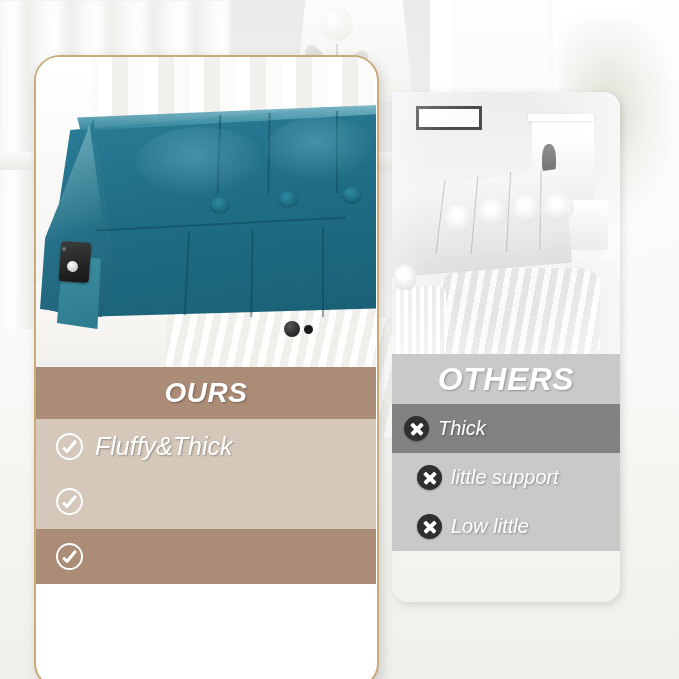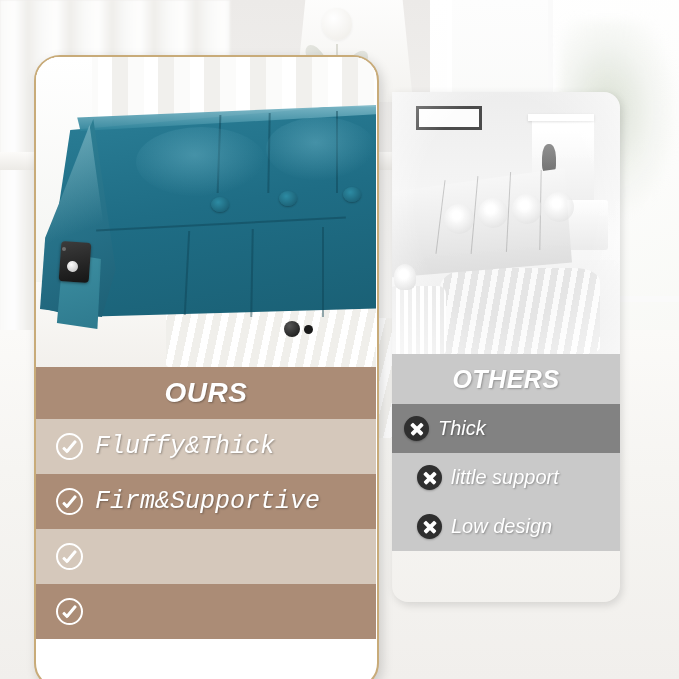--- a/index.html
+++ b/index.html
@@ -85,21 +85,21 @@
     background:repeating-linear-gradient(90deg,#f4f4f4 0 4px,#e0e0e0 4px 8px);
     border-radius:8px 8px 4px 4px;}
   .op-lamp{position:absolute;left:2px;top:172px;width:22px;height:26px;
     background:radial-gradient(circle at 45% 40%,#ffffff,#c9c9c9);border-radius:50% 50% 35% 35%;}
   .op-vig{position:absolute;inset:0;
     background:radial-gradient(ellipse at 50% 45%,rgba(255,255,255,0) 55%,rgba(255,255,255,.5) 100%);}
 
   .others-rows{position:absolute;left:0;top:262px;width:228px;}
   .o-row{display:flex;align-items:center;box-sizing:border-box;}
   .o-head{height:50px;justify-content:center;background:#c9c9c9;}
-  .o-head-label{color:#ffffff;font-size:25px;font-weight:bold;font-style:italic;
+  .o-head-label{color:#ffffff;font-size:32px;font-weight:bold;font-style:italic;
     letter-spacing:.5px;text-shadow:1px 1px 2px rgba(0,0,0,.28);}
   .o-item{height:49px;padding-left:12px;}
   .o-dark{background:#828282;}
   .o-light{background:#c9c9c9;padding-left:25px;}
   .x-icon{flex:0 0 auto;width:25px;height:25px;border-radius:50%;
     background:#2f2f2f;position:relative;margin-right:9px;
     box-shadow:0 1px 2px rgba(0,0,0,.25);}
   .x-icon::before,.x-icon::after{content:"";position:absolute;left:50%;top:50%;
     width:15px;height:3.6px;background:#ffffff;border-radius:1px;}
   .x-icon::before{transform:translate(-50%,-50%) rotate(45deg);}
@@ -158,21 +158,21 @@
   .phone-lens{position:absolute;left:31px;top:204px;width:11px;height:11px;border-radius:50%;
     background:radial-gradient(circle at 38% 34%,#fdfdfd,#b9b9b9);transform:rotate(4deg);}
   .phone-dot{position:absolute;left:26px;top:190px;width:4px;height:4px;border-radius:50%;
     background:#6e6e6e;}
 
   .ours-rows{position:absolute;left:0;top:310px;width:340px;}
   .u-row{display:flex;align-items:center;box-sizing:border-box;}
   .u-head{height:52px;justify-content:center;background:#ab8c76;}
   .u-head-label{color:#ffffff;font-size:28px;font-weight:bold;font-style:italic;
     letter-spacing:.5px;text-shadow:1px 1px 2px rgba(0,0,0,.3);}
-  .u-item{height:55px;padding-left:20px;font-family:Liberation Mono, monospace;}
+  .u-item{height:55px;padding-left:20px;}
   .u-dark{background:#ab8c76;}
   .u-light{background:#d5c8bb;}
   .check-icon{flex:0 0 auto;width:27px;height:27px;border-radius:50%;
     border:2.4px solid #ffffff;position:relative;margin-right:12px;box-sizing:border-box;}
   .check-icon::before{content:"";position:absolute;left:5px;top:10.5px;
     width:7px;height:3.2px;background:#ffffff;border-radius:1px;
     transform:rotate(45deg);transform-origin:left center;}
   .check-icon::after{content:"";position:absolute;left:9.4px;top:14.6px;
     width:14px;height:3.2px;background:#ffffff;border-radius:1px;
     transform:rotate(-50deg);transform-origin:left center;}
@@ -248,21 +248,21 @@
     </div>
 
     <div class="o-row o-item o-light">
       <span class="x-icon"></span>
       <span class="o-label">little support</span>
     </div>
 
 
     <div class="o-row o-item o-light">
       <span class="x-icon"></span>
-      <span class="o-label">Low design</span>
+      <span class="o-label">Low little</span>
     </div>
   </div>
 </div>
 
 <div id="ours-card">
 
   <div class="ours-photo">
     <div class="up-curtain"></div>
     <div class="up-window"></div>
     <div class="up-bed"></div>
@@ -300,26 +300,22 @@
   <div class="ours-rows">
     <div class="u-row u-head">
       <span class="u-head-label">OURS</span>
     </div>
 
     <div class="u-row u-item u-light">
       <span class="check-icon"></span>
       <span class="u-label">Fluffy&amp;Thick</span>
     </div>
 
+
+    <div class="u-row u-item u-light">
+      <span class="check-icon"></span>
+    </div>
+
     <div class="u-row u-item u-dark">
       <span class="check-icon"></span>
-      <span class="u-label">Firm&amp;Supportive</span>
-    </div>
-
-    <div class="u-row u-item u-light">
-      <span class="check-icon"></span>
-    </div>
-
-    <div class="u-row u-item u-dark">
-      <span class="check-icon"></span>
     </div>
   </div>
 </div>
 
 </body></html>

